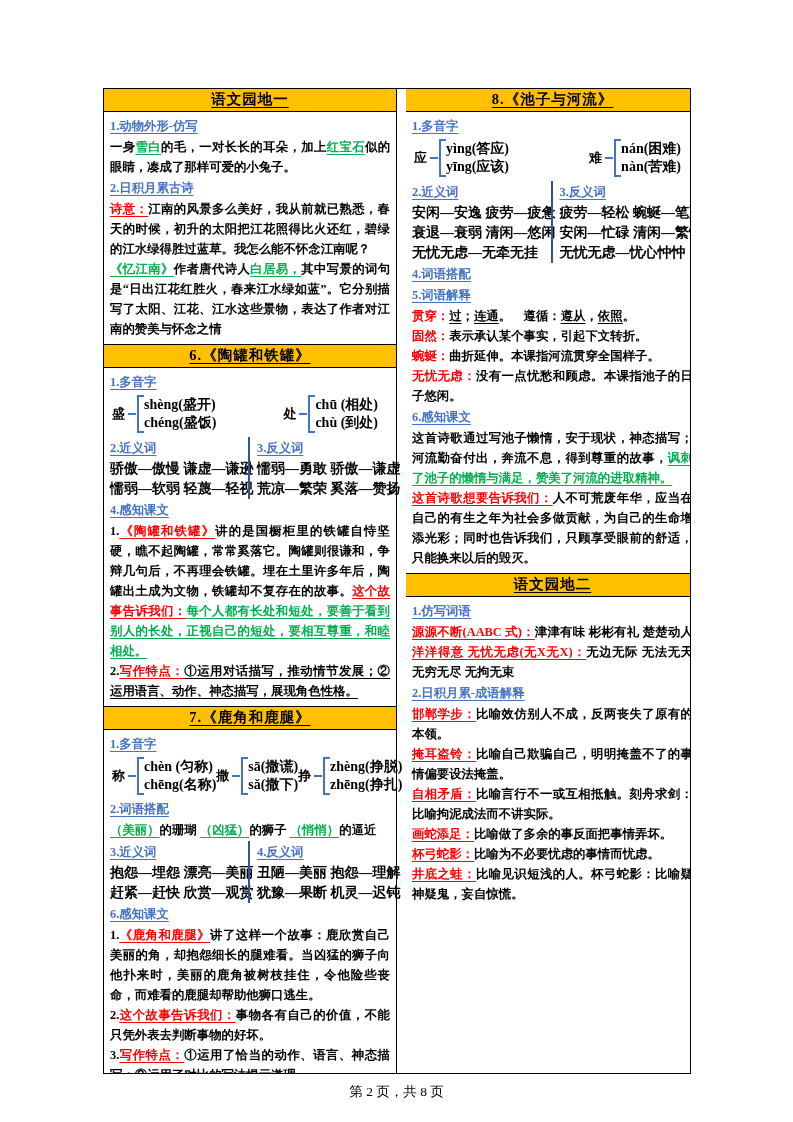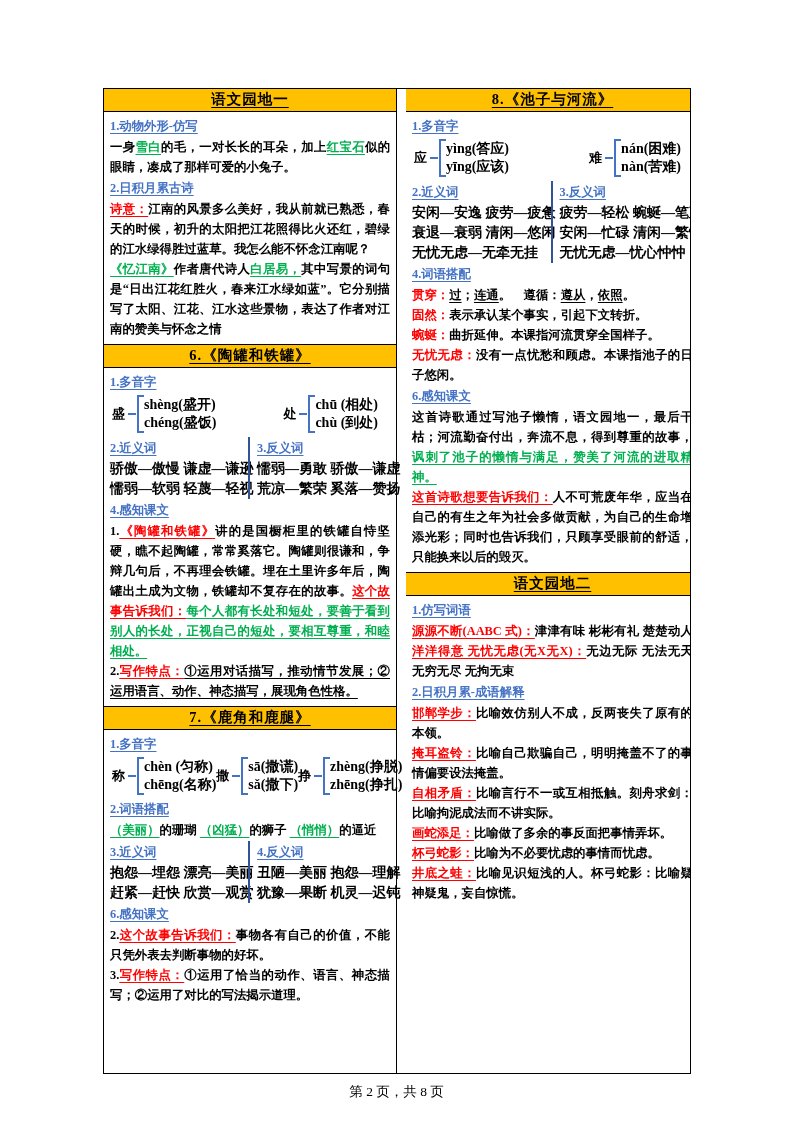--- a/index.html
+++ b/index.html
@@ -158,20 +158,21 @@
               <div class="tc-line">抱怨—埋怨 漂亮—美丽</div>
               <div class="tc-line">赶紧—赶快 欣赏—观赏</div>
             </div>
             <div class="tc tc-right">
               <div class="h-blue">4.反义词</div>
               <div class="tc-line">丑陋—美丽 抱怨—理解</div>
               <div class="tc-line">犹豫—果断 机灵—迟钝</div>
             </div>
           </div>
           <div class="h-blue">6.感知课文</div>
+          <div class="para"><span class="s-p">1.</span><span class="s-ru">《鹿角和鹿腿》</span><span class="s-p">讲了这样一个故事：鹿欣赏自己美丽的角，却抱怨细长的腿难看。当凶猛的狮子向他扑来时，美丽的鹿角被树枝挂住，令他险些丧命，而难看的鹿腿却帮助他狮口逃生。</span></div>
           <div class="para"><span class="s-p">2.</span><span class="s-ru">这个故事告诉我们：</span><span class="s-p">事物各有自己的价值，不能只凭外表去判断事物的好坏。</span></div>
           <div class="para"><span class="s-p">3.</span><span class="s-ru">写作特点：</span><span class="s-p">①运用了恰当的动作、语言、神态描写；②运用了对比的写法揭示道理。</span></div>
         </div>
       </div>
     </div>
   <div class="col col-right" id="col-1">
       <div class="section">
         <div class="sec-header"><span class="sec-header-text">8.《池子与河流》</span></div>
         <div class="sec-body">
           <div class="h-blue">1.多音字</div>
@@ -201,26 +202,27 @@
               <div class="tc-line">无忧无虑—无牵无挂</div>
             </div>
             <div class="tc tc-right">
               <div class="h-blue">3.反义词</div>
               <div class="tc-line">疲劳—轻松 蜿蜒—笔直</div>
               <div class="tc-line">安闲—忙碌 清闲—繁忙</div>
               <div class="tc-line">无忧无虑—忧心忡忡</div>
             </div>
           </div>
           <div class="h-blue">4.词语搭配</div>
+          <div class="h-blue">5.词语解释</div>
           <div class="para"><span class="s-r">贯穿：</span><span class="s-u">过</span><span class="s-p">；</span><span class="s-u">连通</span><span class="s-p">。　遵循：</span><span class="s-u">遵从</span><span class="s-p">，</span><span class="s-u">依照</span><span class="s-p">。</span></div>
           <div class="para"><span class="s-r">固然：</span><span class="s-p">表示承认某个事实，引起下文转折。</span></div>
           <div class="para"><span class="s-r">蜿蜒：</span><span class="s-p">曲折延伸。本课指河流贯穿全国样子。</span></div>
           <div class="para"><span class="s-r">无忧无虑：</span><span class="s-p">没有一点忧愁和顾虑。本课指池子的日子悠闲。</span></div>
           <div class="h-blue">6.感知课文</div>
-          <div class="para"><span class="s-p">这首诗歌通过写池子懒惰，语文园地一，最后干枯；河流勤奋付出，奔流不息，得到尊重的故事，</span><span class="s-g">讽刺了池子的懒惰与满足，赞美了河流的进取精神。</span></div>
+          <div class="para"><span class="s-p">这首诗歌通过写池子懒惰，安于现状，神态描写；河流勤奋付出，奔流不息，得到尊重的故事，</span><span class="s-g">讽刺了池子的懒惰与满足，赞美了河流的进取精神。</span></div>
           <div class="para"><span class="s-ru">这首诗歌想要告诉我们：</span><span class="s-p">人不可荒废年华，应当在自己的有生之年为社会多做贡献，为自己的生命增添光彩；同时也告诉我们，只顾享受眼前的舒适，只能换来以后的毁灭。</span></div>
         </div>
       </div>
       <div class="section">
         <div class="sec-header"><span class="sec-header-text">语文园地二</span></div>
         <div class="sec-body">
           <div class="h-blue">1.仿写词语</div>
           <div class="para"><span class="s-ru">源源不断(AABC 式)：</span><span class="s-p">津津有味 彬彬有礼 楚楚动人 </span><span class="s-ru">洋洋得意 无忧无虑(无X无X)：</span><span class="s-p">无边无际 无法无天 无穷无尽 无拘无束</span></div>
           <div class="h-blue">2.日积月累-成语解释</div>
           <div class="para"><span class="s-ru">邯郸学步：</span><span class="s-p">比喻效仿别人不成，反两丧失了原有的本领。</span></div>

